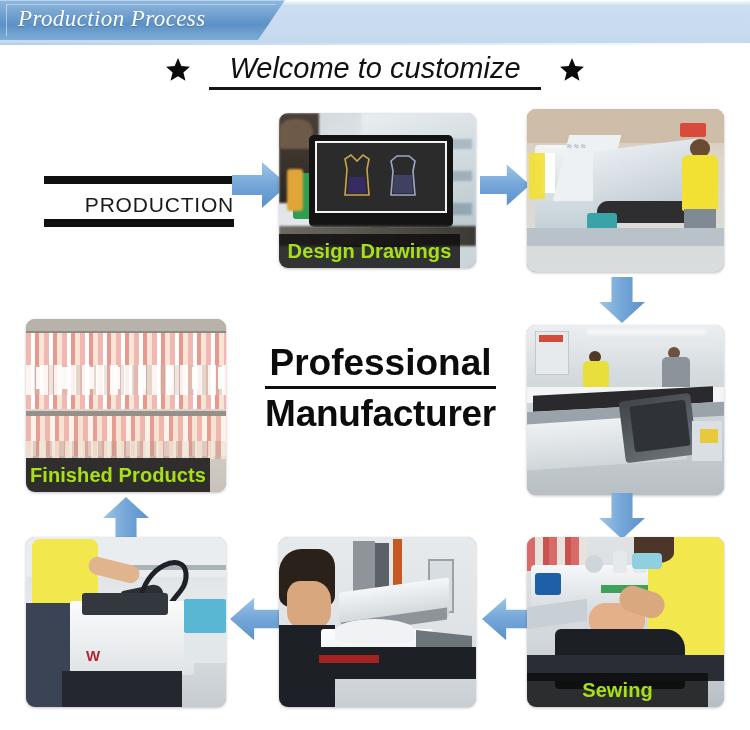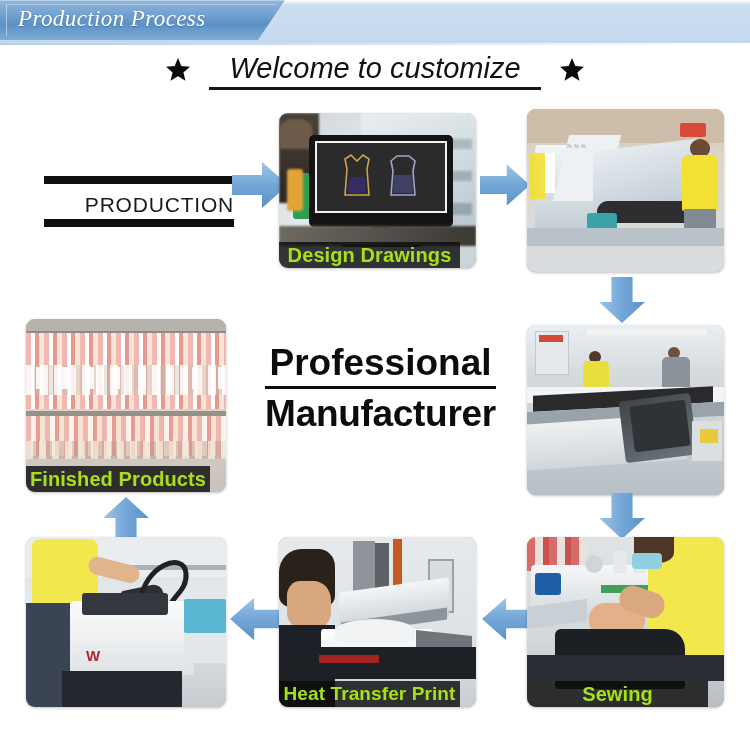--- a/index.html
+++ b/index.html
@@ -84,21 +84,21 @@
     position: absolute;
     border-radius: 9px;
     overflow: hidden;
     box-shadow: 0 1px 3px rgba(0,0,0,.25);
     background: #9aa2a8;
   }
   .photo { position: absolute; inset: 0; overflow: hidden; }
   .caption {
     position: absolute;
     left: 0; right: 16px; bottom: 0;
-    height: 26px;
+    height: 34px;
     background: rgba(12,12,12,.82);
     color: #a8e018;
     font-size: 20px;
     font-weight: 700;
     display: flex;
     align-items: center;
     justify-content: center;
     letter-spacing: .1px;
     white-space: nowrap;
     margin-top: 9px;
@@ -380,21 +380,20 @@
     <div style="position:absolute;left:60px;top:48px;width:110px;height:40px;background:linear-gradient(180deg,#f4f6f7,#c9d0d5);transform:skewY(-8deg);border-radius:3px;"></div>
     <div style="position:absolute;left:62px;top:78px;width:106px;height:12px;background:#8d959b;transform:skewY(-8deg);"></div>
 
     <div style="position:absolute;left:42px;top:92px;width:112px;height:50px;background:linear-gradient(180deg,#fdfdfd,#e2e6e9);border-radius:3px;"></div>
     <div style="position:absolute;left:56px;top:82px;width:80px;height:24px;background:#f0f2f4;border-radius:50% 50% 20% 20%;"></div>
 
     <div style="position:absolute;right:4px;top:96px;width:56px;height:26px;background:#6e767c;transform:skewY(6deg);"></div>
     <div style="position:absolute;left:0;bottom:28px;width:197px;height:32px;background:#1d2025;"></div>
     <div style="position:absolute;left:40px;bottom:44px;width:60px;height:8px;background:#a2231f;"></div>
   </div>
-  <div class="caption sm">Heat Transfer Print</div>
 </div>
 
 <svg class="arrow" style="left:482px; top:592px;" width="52" height="54" viewBox="0 0 56 54">
   <polygon points="56,17 26,17 26,4 0,27 26,50 26,37 56,37" fill="url(#agL1)"></polygon>
 </svg>
 
 <div class="panel" style="left:527px; top:537px; width:197px; height:170px;padding-left:28px;">
   <div class="photo">
     <div class="bgfill" style="background:linear-gradient(180deg,#dfe3e6 0%,#d2d8dc 60%,#b7bec3 100%);"></div>
     <div style="position:absolute;left:0;top:0;width:60px;height:34px;background:repeating-linear-gradient(90deg,#d86a6a 0 8px,#e8e2dc 8px 16px,#c9544f 16px 22px);"></div>

